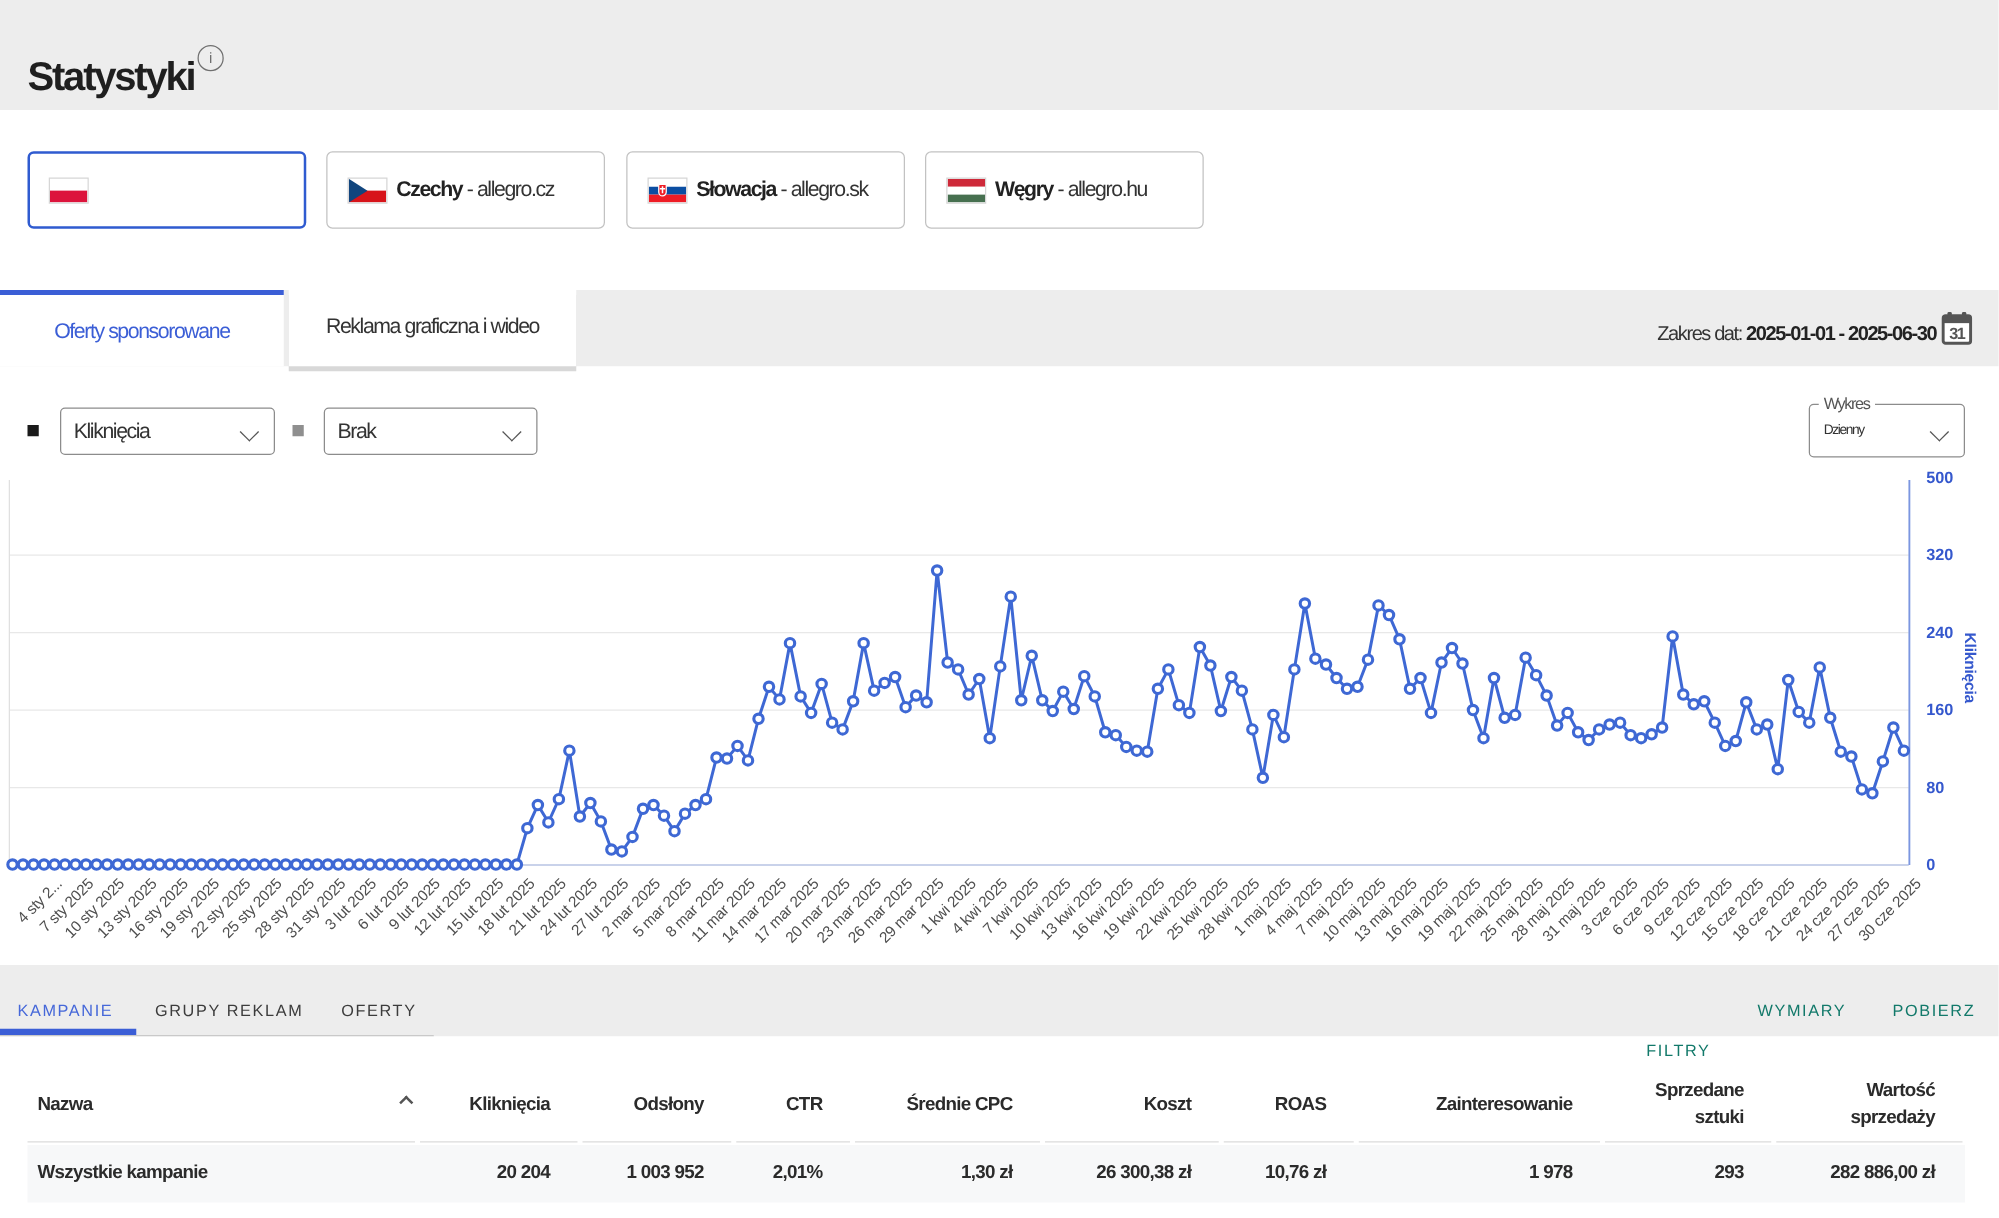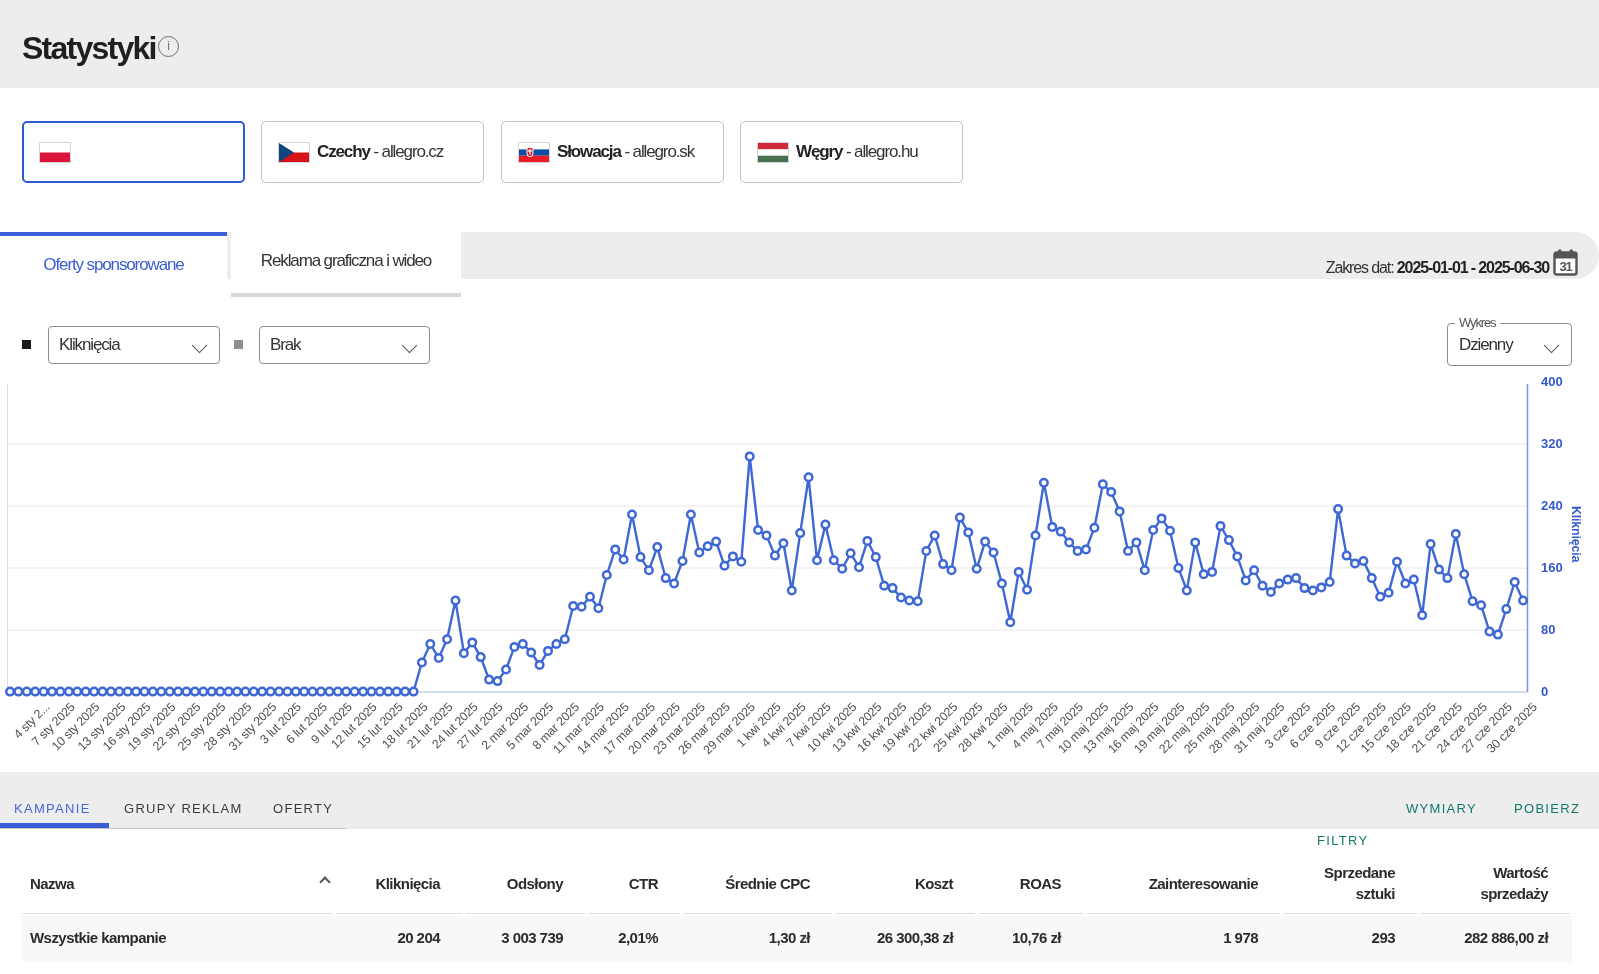--- a/index.html
+++ b/index.html
@@ -3,39 +3,39 @@
 <title>Statystyki</title>
 <style>
 * { margin:0; padding:0; box-sizing:border-box; }
 html,body { width:1599px; height:974px; background:#fff;
   font-family:"Liberation Sans", sans-serif; color:#333; overflow:hidden; letter-spacing:-0.07em; }
 #page { position:relative; width:1599px; height:974px; }
 .abs { position:absolute; }
 
 
 #hdr { left:0; top:0; width:1599px; height:88px; background:#ededed; }
-#hdr h1 { position:absolute; left:22px; top:30px; font-size:32px; font-weight:700;
+#hdr h1 { position:absolute; left:22px; top:43px; font-size:32px; font-weight:700;
   color:#1f1f1f; letter-spacing:-0.055em; }
 #info { left:158px; top:36px; width:21px; height:21px; border:1.5px solid #6f6f6f;
   border-radius:50%; color:#6f6f6f; font-size:12px; text-align:center; line-height:18px;
   letter-spacing:0; }
 
 
 .cbtn { top:121px; height:62px; width:223px; background:#fff; border:1px solid #c2c2c2;
   border-radius:5px; }
 .cbtn.sel { border:2px solid #2f5bd0; }
 .flag { position:absolute; left:16px; top:20px; width:32px; height:21px;
   border:1px solid #d6d6d6; overflow:hidden; }
 .cbtn.sel .flag { left:15px; top:19px; }
 .clab { position:absolute; left:55px; top:0; height:60px; line-height:60px;
   font-size:17px; color:#333; white-space:nowrap; }
 .clab b { color:#222; }
 
 
-#tabs { left:0; top:232px; width:1599px; height:47px; background:#ededed;border-radius:26px; }
+#tabs { left:0; top:232px; width:1599px; height:61px; background:#ededed; }
 #tab1 { left:0; top:0; width:227px; height:61px; background:#fff;
   border-top:4px solid #3b5ed6; color:#3b5ed6; }
 #tab2 { left:231px; top:0; width:230px; height:61px; background:#fff;
   box-shadow:0 4px 0 #d8d8d8; color:#333; }
 .tabt { width:100%; text-align:center; line-height:57px; font-size:17px; }
 #zakres { right:50px; top:5px; height:61px; line-height:61px; font-size:16px; color:#333; }
 #zakres b { color:#222; }
 #calico { right:21px; top:17px; }
 
 
@@ -45,21 +45,21 @@
 .dd { top:326px; height:38px; background:#fff; border:1px solid #8c8c8c; border-radius:4px;
   font-size:17px; color:#333; line-height:36px; padding-left:10px; }
 #sel1 { left:48px; width:172px; }
 #sel2 { left:259px; width:171px; }
 .chev { position:absolute; right:14px; top:13px; width:11px; height:11px;
   border-left:1.6px solid #555; border-bottom:1.6px solid #555; transform:rotate(-45deg); }
 #wyk { left:1447px; top:323px; width:125px; height:43px; border:1px solid #8c8c8c;
   border-radius:4px; }
 #wyk .lg { position:absolute; left:7px; top:-9px; background:#fff; padding:0 4px;
   font-size:13px; color:#555; }
-#wyk .tx { position:absolute; left:11px; top:0; line-height:41px; font-size:17px; color:#333; }
+#wyk .tx { position:absolute; left:11px; top:0; line-height:41px; font-size:11px; color:#333; }
 #wyk .chev { top:16px; }
 
 
 #chart svg { position:absolute; left:0; top:380px; }
 .yl { position:absolute; left:1541px; width:40px; font-size:13px; font-weight:700; letter-spacing:0;
   color:#3558cd; text-align:left; }
 .xl { position:absolute; top:700px; font-size:12.3px; color:#4f4f4f; white-space:nowrap; letter-spacing:-0.2px;
   transform:rotate(-45deg); transform-origin:100% 0; }
 #ylab { left:1569px; top:506px; writing-mode:vertical-rl; font-size:12.5px; font-weight:700;
   color:#3558cd; letter-spacing:-0.2px; }
@@ -346,21 +346,21 @@
 <circle cx="1472.6" cy="601.3" r="3.75"></circle>
 <circle cx="1481.1" cy="605.2" r="3.75"></circle>
 <circle cx="1489.5" cy="631.5" r="3.75"></circle>
 <circle cx="1497.9" cy="634.6" r="3.75"></circle>
 <circle cx="1506.3" cy="609.1" r="3.75"></circle>
 <circle cx="1514.7" cy="582.0" r="3.75"></circle>
 <circle cx="1523.1" cy="600.5" r="3.75"></circle>
       </g>
     </svg>
   </div>
-<div class="yl" style="top:374.0px">400</div>
+<div class="yl" style="top:374.0px">500</div>
 <div class="yl" style="top:436.0px">320</div>
 <div class="yl" style="top:498.0px">240</div>
 <div class="yl" style="top:560.0px">160</div>
 <div class="yl" style="top:622.0px">80</div>
 <div class="yl" style="top:684.0px">0</div>
   <div id="ylab" class="abs">Kliknięcia</div>
 <div class="xl" style="right:1556.8px">4 sty 2...</div>
 <div class="xl" style="right:1531.6px">7 sty 2025</div>
 <div class="xl" style="right:1506.3px">10 sty 2025</div>
 <div class="xl" style="right:1481.1px">13 sty 2025</div>
@@ -455,21 +455,21 @@
       <th>Średnie CPC</th>
           <th>Koszt</th>
           <th>ROAS</th>
           <th>Zainteresowanie</th>
       <th>Sprzedane<br>sztuki</th>
           <th>Wartość<br>sprzedaży</th>
     </tr>
     <tr>
       <td class="l">Wszystkie kampanie</td>
           <td>20 204</td>
-          <td>3 003 739</td>
+          <td>1 003 952</td>
           <td>2,01%</td>
       <td>1,30 zł</td>
           <td>26 300,38 zł</td>
           <td>10,76 zł</td>
           <td>1 978</td>
       <td>293</td>
           <td>282 886,00 zł</td>
     </tr>
   </tbody>
     </table>

